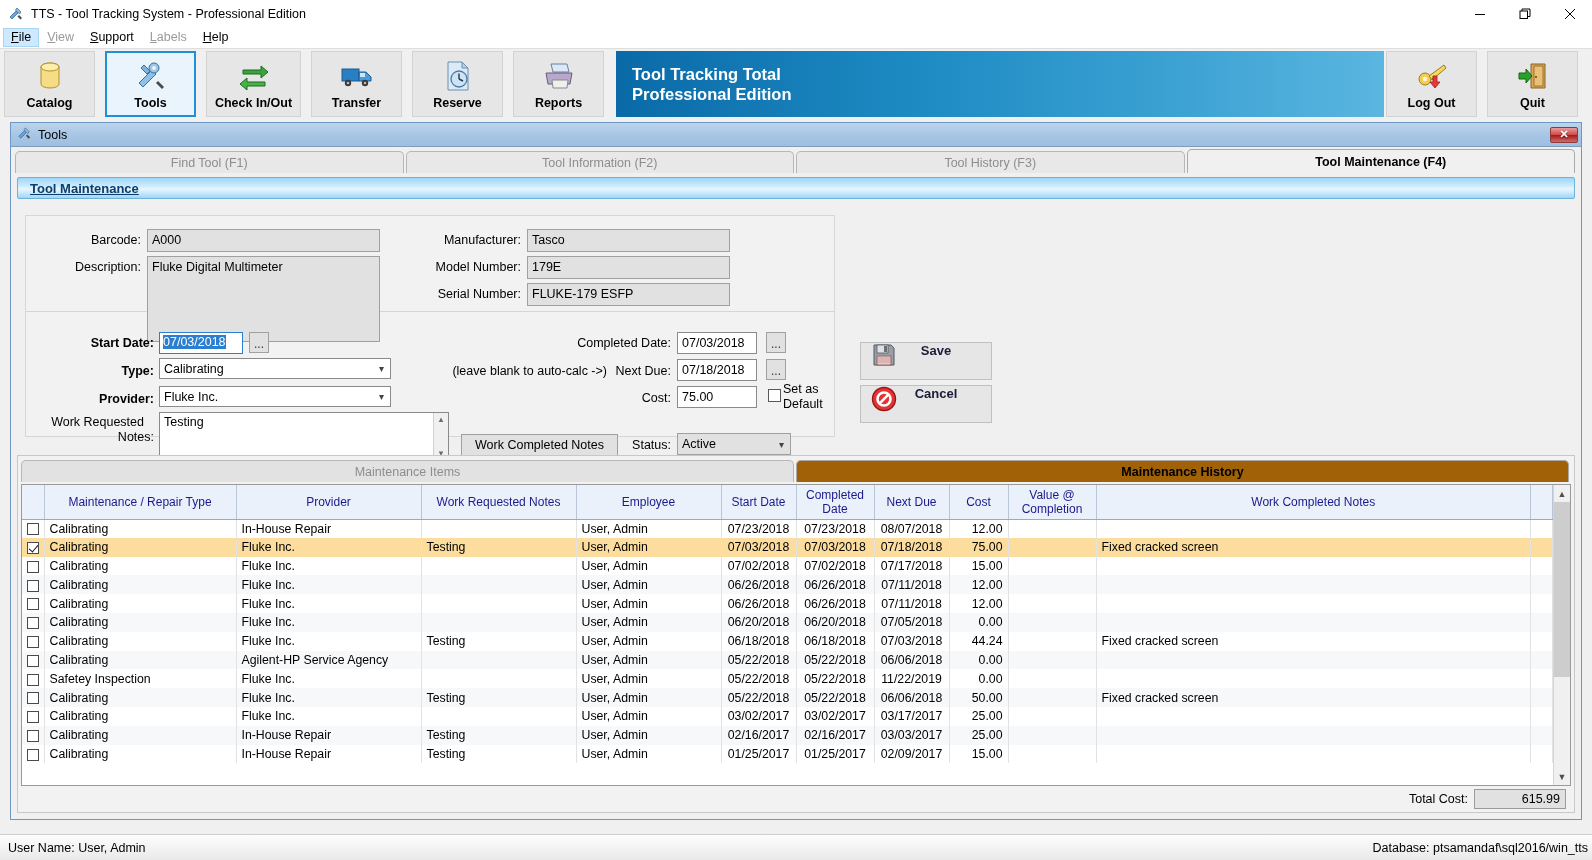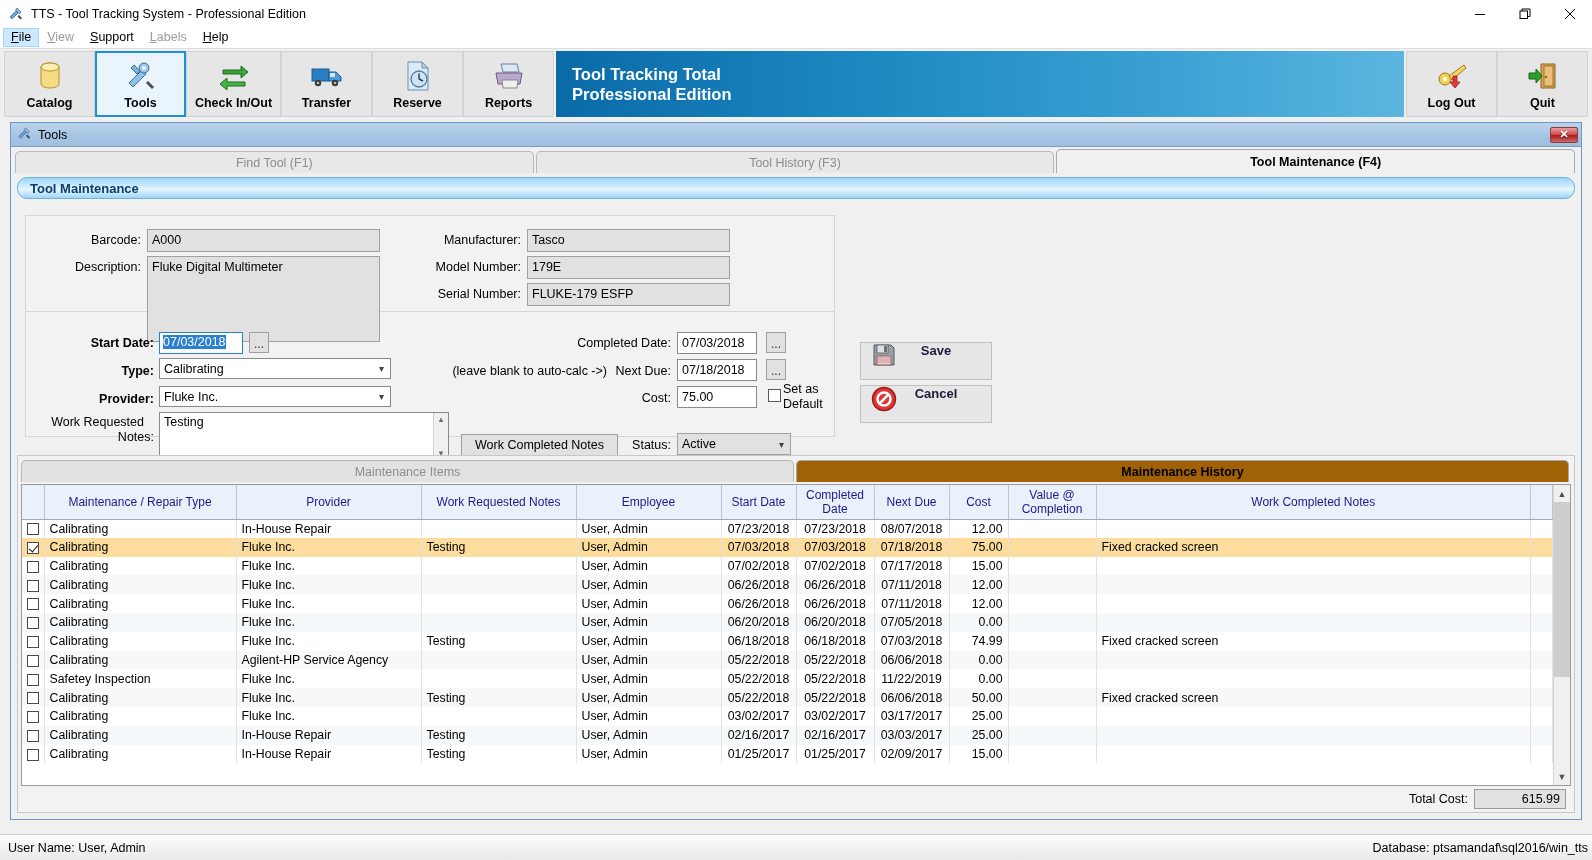--- a/index.html
+++ b/index.html
@@ -50,21 +50,21 @@
   
   .toolbar {
     height: 72px; flex: none;
     background: #f0f0f0;
     border-top: 1px solid #dfdfdf;
     display: flex; align-items: stretch;
     padding: 2px 4px 3px 4px;
     position: relative;
   }
   .tbtn {
-    width: 91px; margin-right: 0;
+    width: 91px; margin-right: 10px;
     background: #e6e6e6;
     border: 1px solid #d3d3d3;
     display: flex; flex-direction: column; align-items: center; justify-content: flex-start;
     padding-top: 6px;
     font-size: 12.5px; font-weight: bold; color: #000;
   }
   .tbtn .ico { height: 36px; display:flex; align-items:center; justify-content:center; }
   .tbtn .lbl { margin-top: 2px; }
   .tbtn.active { border: 2px solid #1e90d8; background: #eaf4fc; padding-top: 5px; }
   .tbtn.wide { width: 95px; }
@@ -115,23 +115,23 @@
   }
   .tab.active {
     background: #f0f0f0; color: #000; font-weight: bold;
     border-color: #a9a9a9; height: 24px; align-self: flex-end;
   }
 
   
   .sectionbar {
     margin: 4px 6px 0 6px; height: 22px; flex: none;
     background: linear-gradient(to bottom, #9ed6f7 0%, #ccebfd 40%, #e8f6fe 55%, #9fd6f5 100%);
-    border: 1px solid #6fb2d8; border-radius: 10px;
+    border: 1px solid #6fb2d8; border-radius: 2px;
     display: flex; align-items: center; padding-left: 12px;
-    color: #0b3d6b; font-weight: bold; font-size: 13px;
+    color: #0b3d6b; font-weight: bold; font-size: 13px; text-decoration: underline;
   }
 
   
   .form-wrap { position: relative; flex: none; height: 242px; margin-top: 10px; }
   .group-box {
     position: absolute; left: 14px; top: 6px; width: 810px; height: 222px;
     border: 1px solid #d6d6d6; background: #f2f2f2;
   }
   .gb-divider { position: absolute; left: 0; right: 0; top: 95px; border-top: 1px solid #d6d6d6; }
 
@@ -427,20 +427,21 @@
           <path d="M9 2 L13 6 L11.5 8 L7.5 4 Z" fill="#9fbfd8" stroke="#2a5f96" stroke-width=".7"></path>
           <path d="M11 9 L14 12 L12.5 13.5 L9.5 10.5 Z" fill="#4a4a4a"></path>
         </svg>
       </span>
       <span class="mt-text">Tools</span>
       <div class="mdi-close">✕</div>
     </div>
 
     <div class="tabstrip">
       <div class="tab">Find Tool (F1)</div>
+      <div class="tab">Tool Information (F2)</div>
       <div class="tab">Tool History (F3)</div>
       <div class="tab active">Tool Maintenance (F4)</div>
     </div>
 
     <div class="sectionbar">Tool Maintenance</div>
 
     <div class="form-wrap">
       <div class="group-box">
         <div class="gb-divider"></div>
       </div>
@@ -663,21 +664,21 @@
                 </tr>
                 <tr>
                   <td class="cb"><span class="cbx"></span></td>
                   <td>Calibrating</td>
                   <td>Fluke Inc.</td>
                   <td>Testing</td>
                   <td>User, Admin</td>
                   <td class="ctr">06/18/2018</td>
                   <td class="ctr">06/18/2018</td>
                   <td class="ctr">07/03/2018</td>
-                  <td class="num">74.99</td>
+                  <td class="num">44.24</td>
                   <td class="num"></td>
                   <td>Fixed cracked screen</td>
                   <td></td>
                 </tr>
                 <tr class="alt">
                   <td class="cb"><span class="cbx"></span></td>
                   <td>Calibrating</td>
                   <td>Agilent-HP Service Agency</td>
                   <td></td>
                   <td>User, Admin</td>

